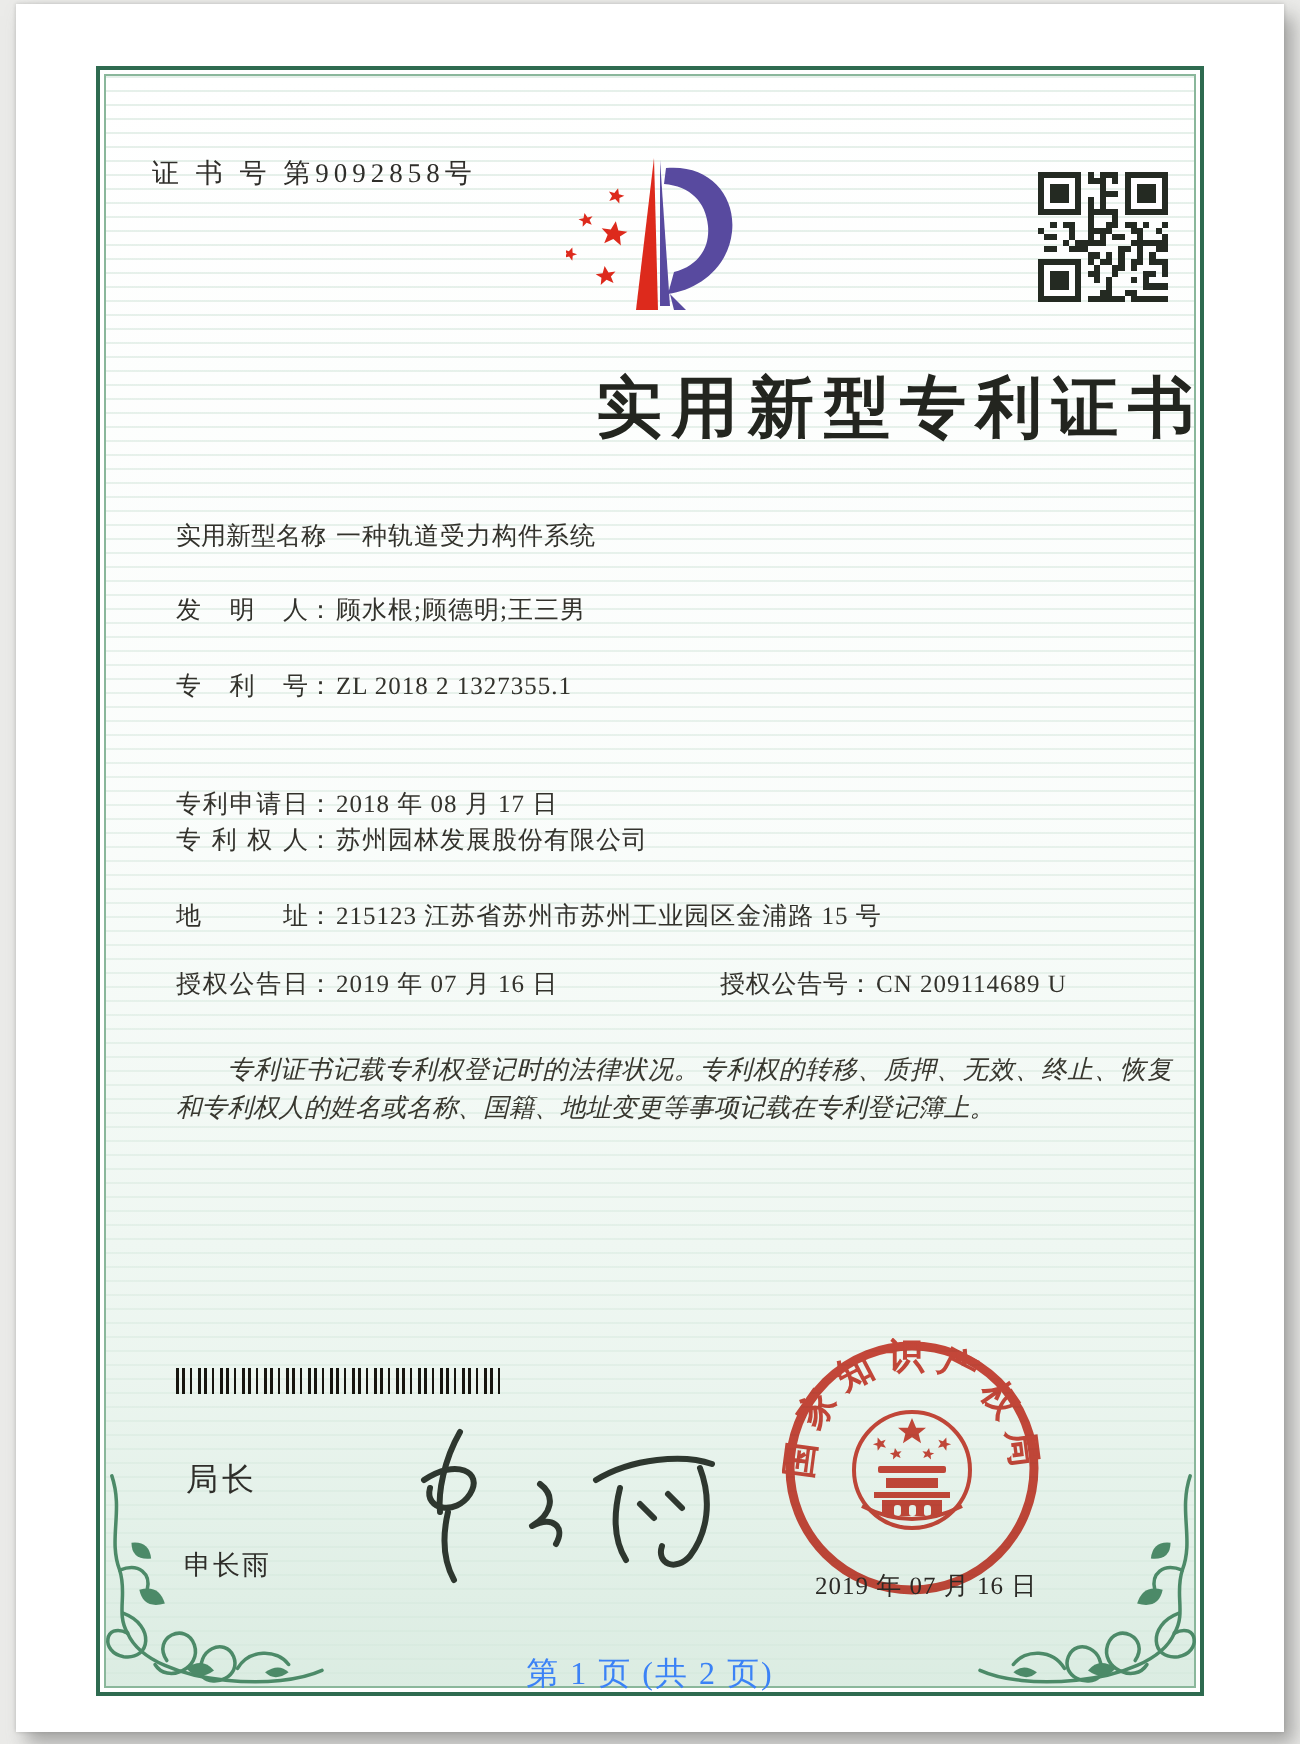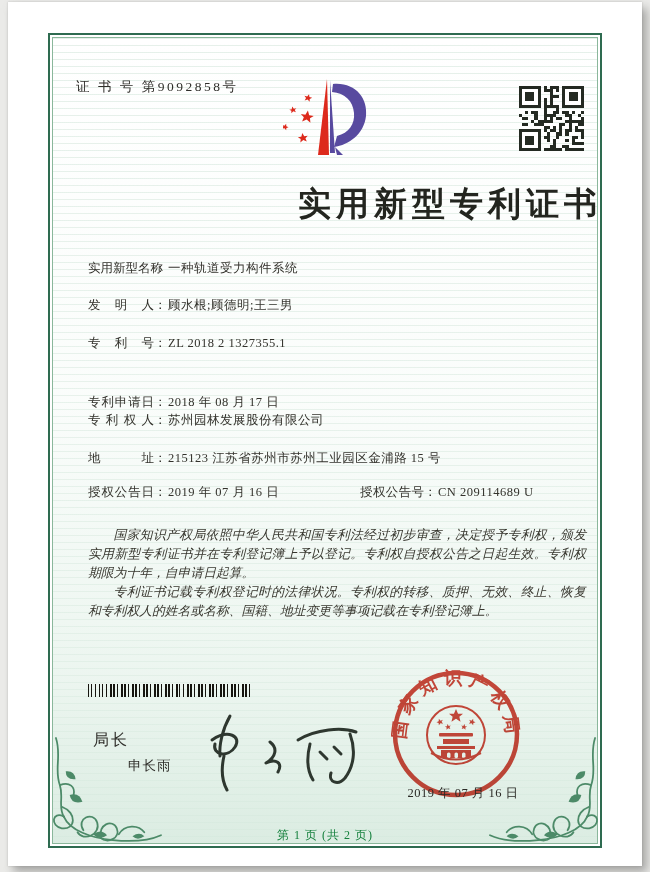--- a/index.html
+++ b/index.html
@@ -32,25 +32,25 @@
   .fcolon{display:inline-block;width:14px;}
   .fvalue{letter-spacing:.5px;}
   .grant-no{position:absolute;left:272px;top:0;}
   .grant-no .flabel{width:64px;}
   .body-text{left:80px;top:524px;width:498px;font-size:12.8px;line-height:19px;
     color:#38372f;font-style:italic;text-align:justify;}
   .body-text p{margin:0;text-indent:2em;}
   .barcode{left:80px;top:682px;width:165px;height:13px;
     background:repeating-linear-gradient(90deg,#16150f 0 1.5px,transparent 1.5px 3px,#16150f 3px 4.5px,transparent 4.5px 7px,#16150f 7px 8px,transparent 8px 11px);}
   .officer-title{left:85px;top:728px;font-size:16px;color:#2f2e2a;letter-spacing:2px;}
-  .officer-name{left:84px;top:755px;font-size:13.5px;color:#2f2e2a;letter-spacing:1px;margin-left:36px;}
+  .officer-name{left:84px;top:772px;font-size:13.5px;color:#2f2e2a;letter-spacing:1px;}
   .sig{left:178px;top:700px;}
   .seal{left:383px;top:667px;mix-blend-mode:multiply;}
   .seal-date{left:384px;top:783px;width:142px;text-align:center;font-size:12.5px;color:#2b2a26;letter-spacing:.5px;}
-  .footer{left:40px;top:825px;width:554px;text-align:center;font-size:12px;color:#15803d;letter-spacing:1px;}
+  .footer{left:40px;top:825px;width:554px;text-align:center;font-size:16px;color:#3b82f6;letter-spacing:1px;}
   .logo{left:275px;top:76px;}
   .qr{left:511px;top:84px;}
   .flr-l{left:42px;top:734px;}
   .flr-r{left:480px;top:734px;transform:scaleX(-1);}
 </style>
 </head>
 <body>
 
 <svg width="0" height="0" style="position:absolute" aria-hidden="true">
   <defs>
@@ -263,21 +263,20 @@
     <span class="flabel">地址</span><span class="fcolon">：</span><span class="fvalue">215123 江苏省苏州市苏州工业园区金浦路 15 号</span>
   </div>
   <div class="abs row" style="top:482px">
     <span class="flabel">授权公告日</span><span class="fcolon">：</span><span class="fvalue">2019 年 07 月 16 日</span>
     <span class="grant-no">
       <span class="flabel">授权公告号</span><span class="fcolon">：</span><span class="fvalue">CN 209114689 U</span>
     </span>
   </div>
 
   <div class="abs body-text">
-    <p>国家知识产权局依照中华人民共和国专利法经过初步审查，决定授予专利权，颁发实用新型专利证书并在专利登记簿上予以登记。专利权自授权公告之日起生效。专利权期限为十年，自申请日起算。</p>
     <p>专利证书记载专利权登记时的法律状况。专利权的转移、质押、无效、终止、恢复和专利权人的姓名或名称、国籍、地址变更等事项记载在专利登记簿上。</p>
   </div>
 
   <div class="abs barcode"></div>
 
   <div class="abs officer-title">局长</div>
   <div class="abs officer-name">申长雨</div>
 
   <svg class="abs sig" width="180" height="92" viewBox="0 0 180 92">
     <g fill="none" stroke="#2e372f" stroke-width="3" stroke-linecap="round" stroke-linejoin="round">

